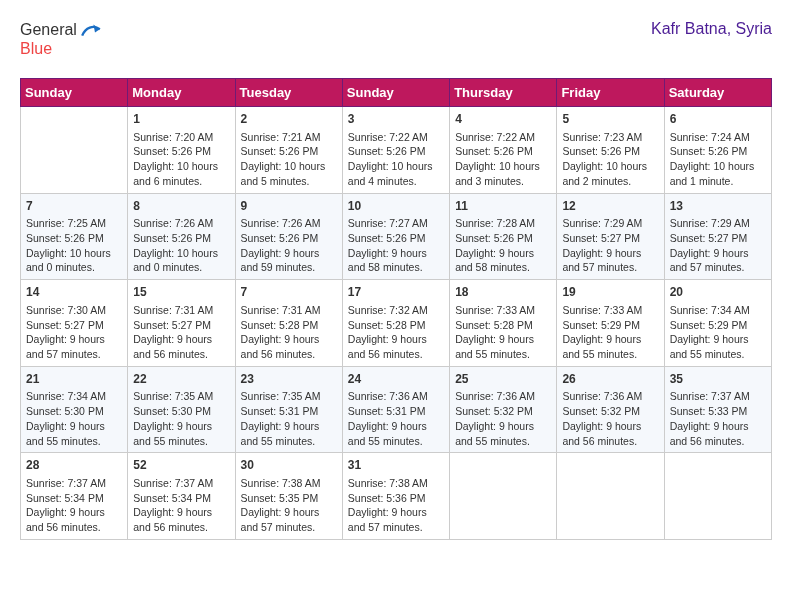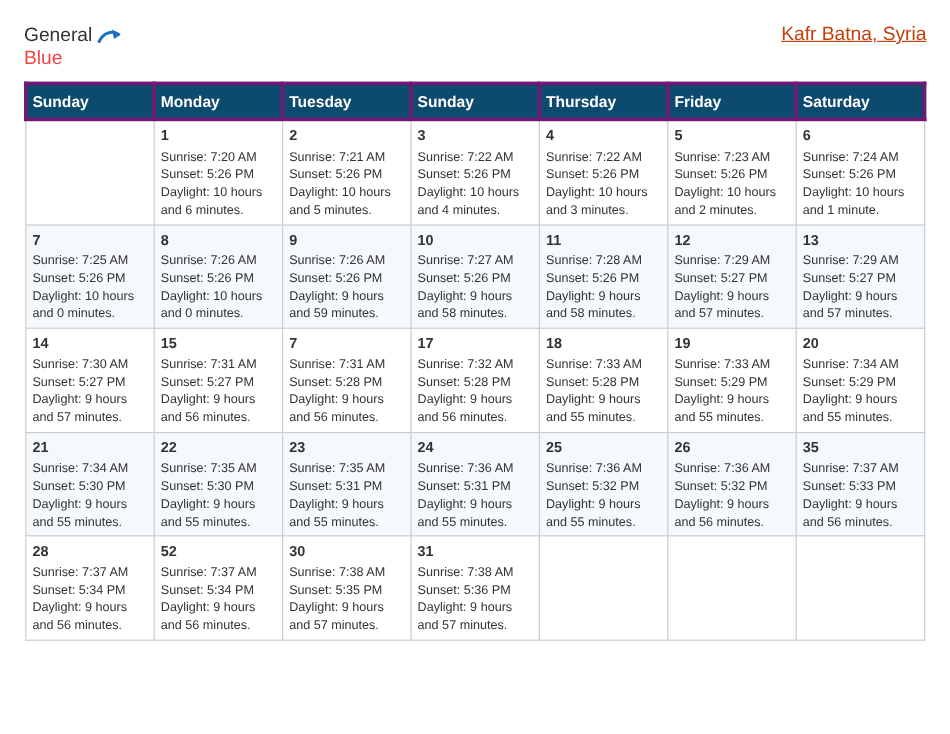--- a/index.html
+++ b/index.html
@@ -7,21 +7,21 @@
       font-family: Arial, sans-serif;
       background: #fff;
       width: 792px;
       min-height: 612px;
       padding: 20px;
     }
     .header {
       display: flex;
       justify-content: space-between;
       align-items: flex-start;
-      margin-bottom: 10px;
+      margin-bottom: 20px;
     }
     .logo {
       display: flex;
       align-items: center;
     }
     .logo-general { color: #333; }
     .logo-blue { color: #ef4444; }
     .logo-icon {
       width: 24px;
       height: 20px;
@@ -30,36 +30,35 @@
     .title-block {
       text-align: right;
     }
     .month-year {
       font-size: 32px;
       font-weight: normal;
       color: #333;
     }
     .location {
       font-size: 16px;
-      color: #c2410c;
-      text-decoration: underline;
+      color: #4c1d95;
     }
     table {
       width: 100%;
       border-collapse: collapse;
       font-size: 11px;
     }
     thead tr th {
-      background-color: #0c4a6e;
+      background-color: #be185d;
       color: #fff;
       padding: 6px 4px;
       text-align: left;
       font-size: 13px;
       font-weight: bold;
-      border: 3px solid #701a75;
+      border: 1px solid #701a75;
     }
     tbody tr td {
       border: 1px solid #ccc;
       padding: 4px 5px;
       vertical-align: top;
       min-height: 80px;
       height: 80px;
       width: calc(100% / 7);
       color: #333;
       line-height: 1.4;

